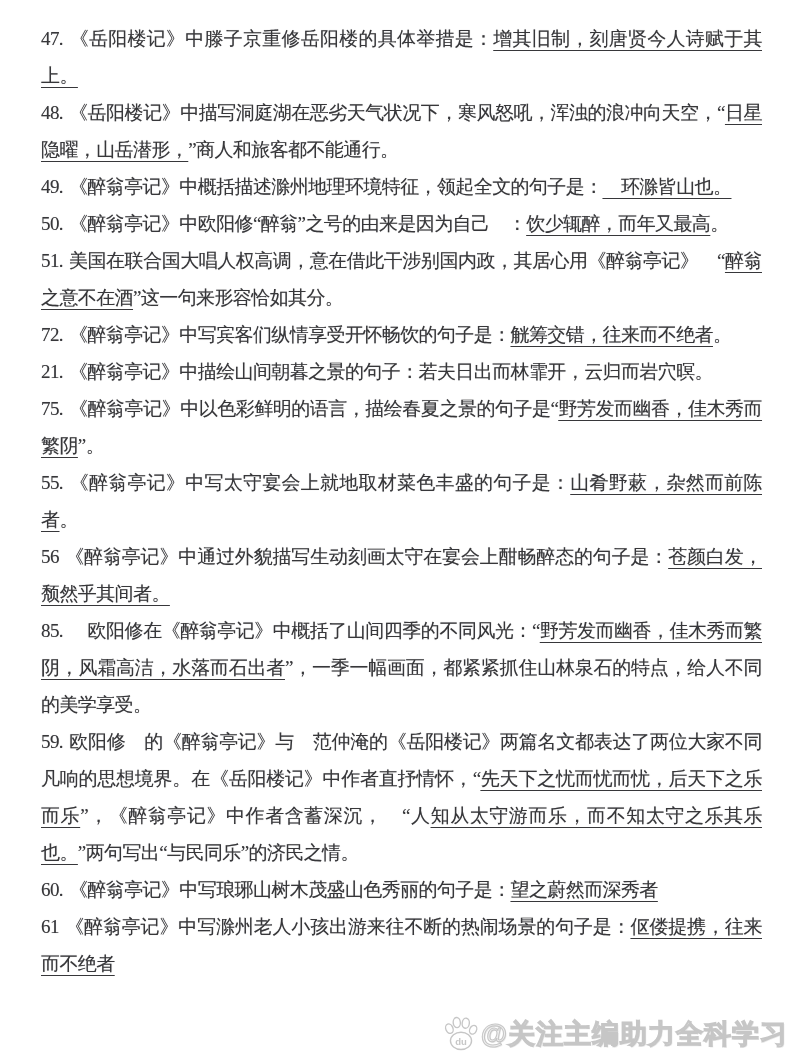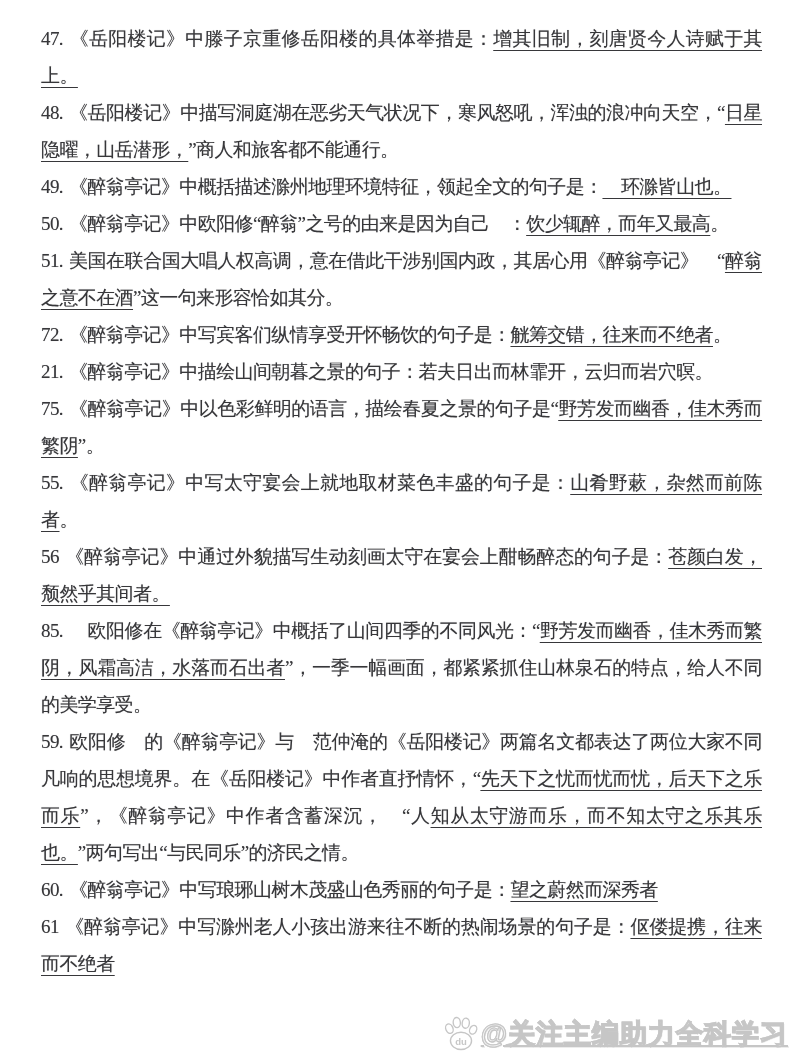--- a/index.html
+++ b/index.html
@@ -41,21 +41,20 @@
   }
   .wm-text {
     font-family: "Liberation Sans", "DejaVu Sans", sans-serif;
     font-weight: bold;
     font-size: 27px;
     letter-spacing: 1px;
     color: #f2f2f2;
     -webkit-text-stroke: 1.1px #c6c6c6;
     text-shadow: 1px 1px 0 #ececec;
     white-space: nowrap;
-    text-decoration: underline;
   }
   .wm-icon { display: block; }
 </style>
 </head>
 <body>
 
 <div class="doc">
   <div>
       <p class="item"><span class="num">47.</span><span class="t">《岳阳楼记》中滕子京重修岳阳楼的具体举措是：</span><span class="u">增其旧制，刻唐贤今人诗赋于其上。</span></p>
       <p class="item"><span class="num">48.</span><span class="t">《岳阳楼记》中描写洞庭湖在恶劣天气状况下，寒风怒吼，浑浊的浪冲向天空，“</span><span class="u">日星隐曜，山岳潜形，</span><span class="t">”商人和旅客都不能通行。</span></p>

